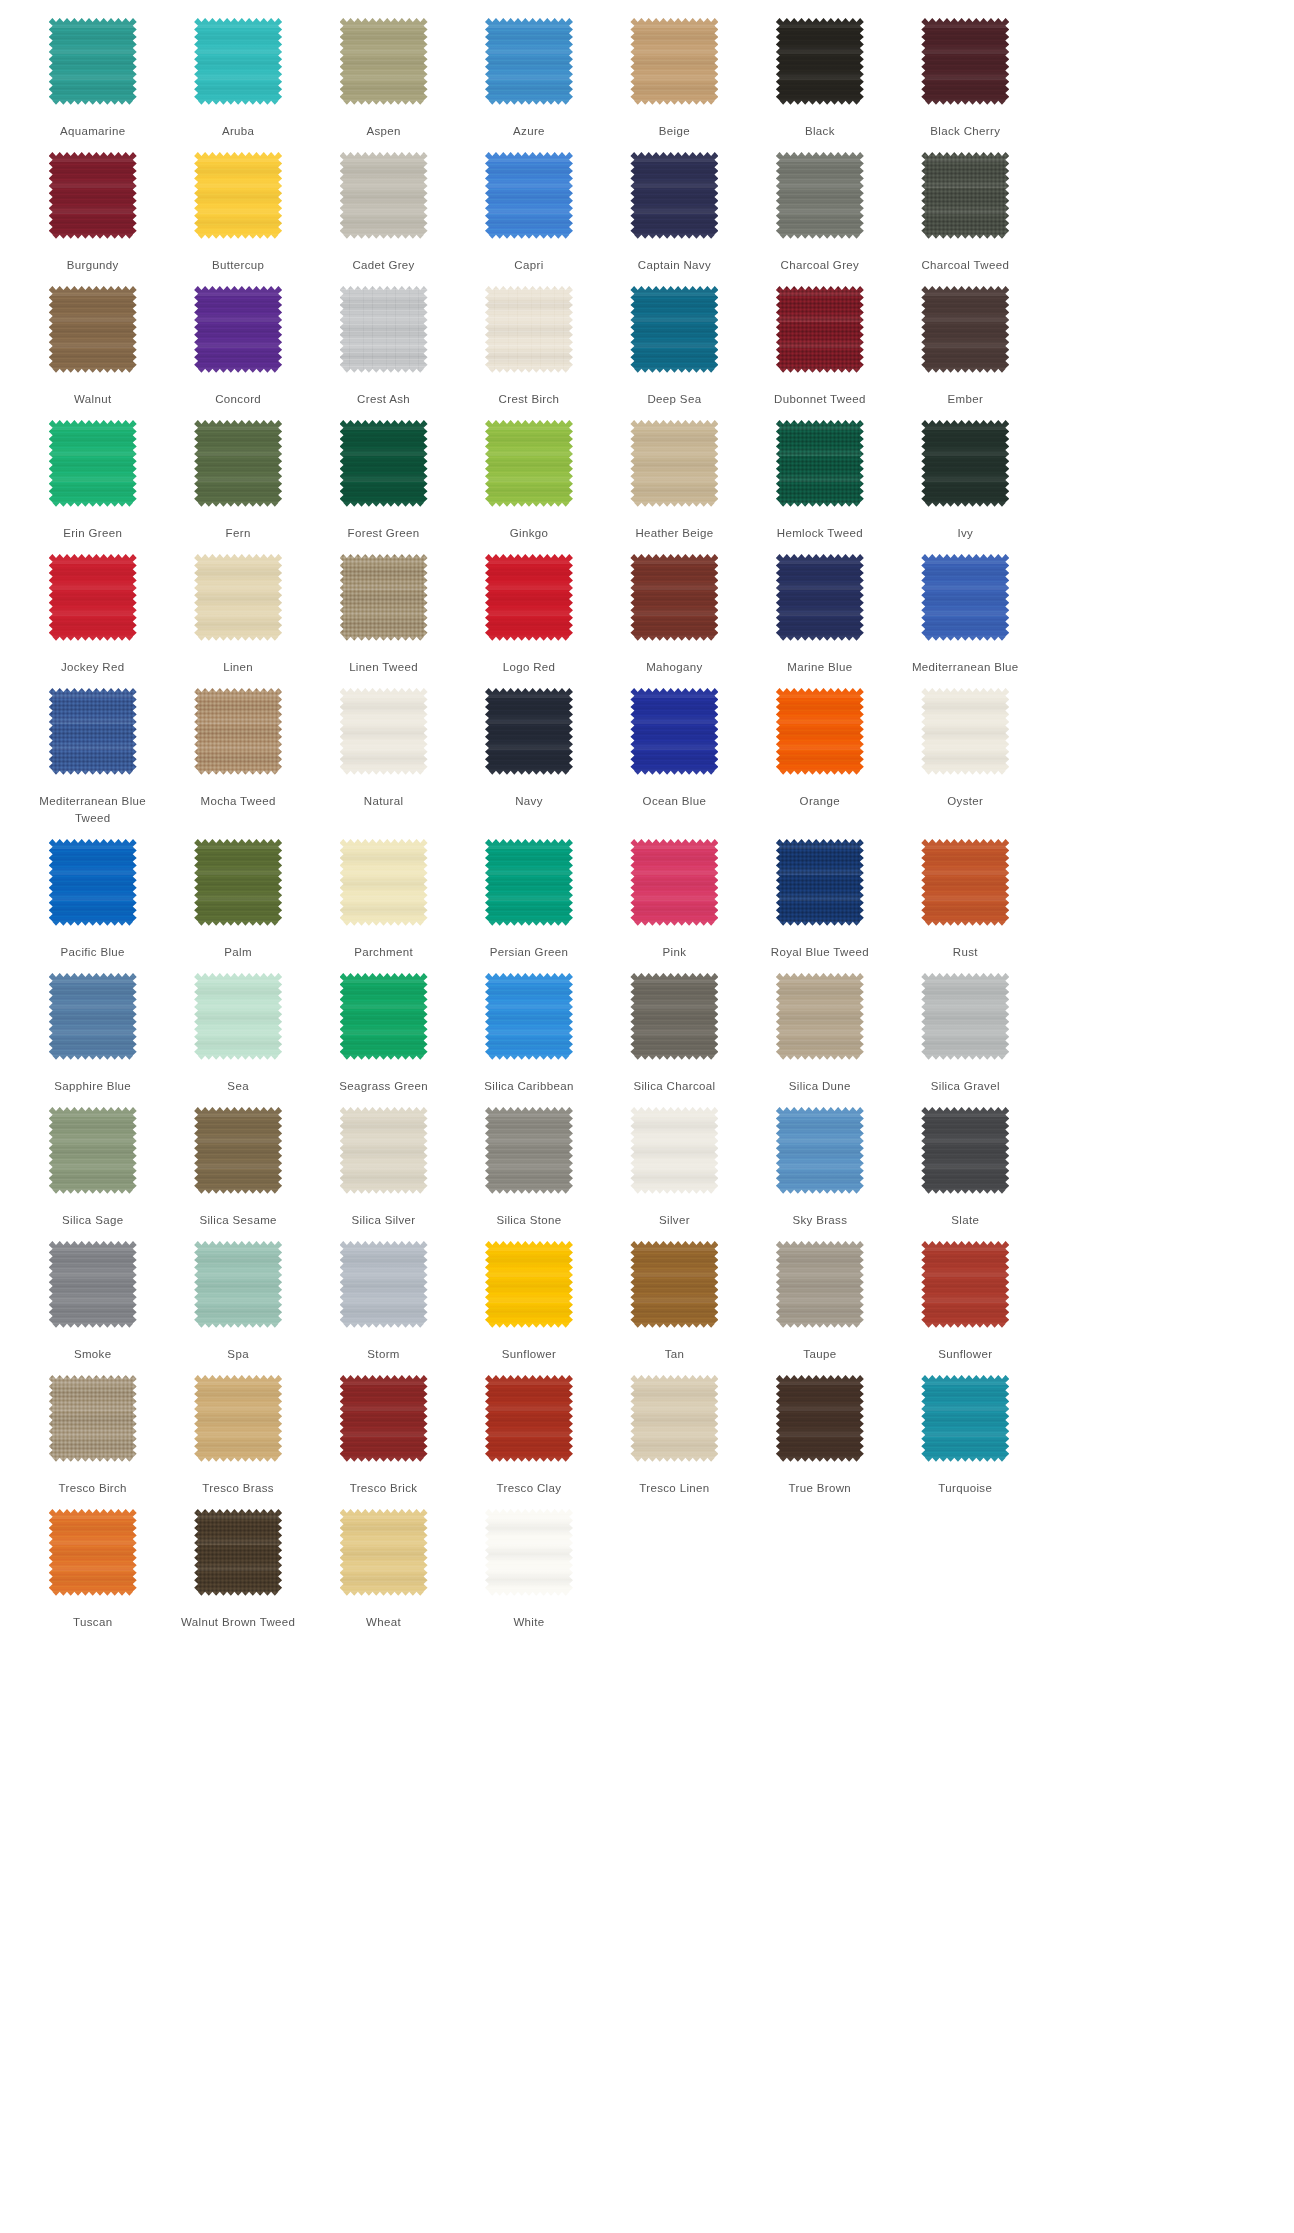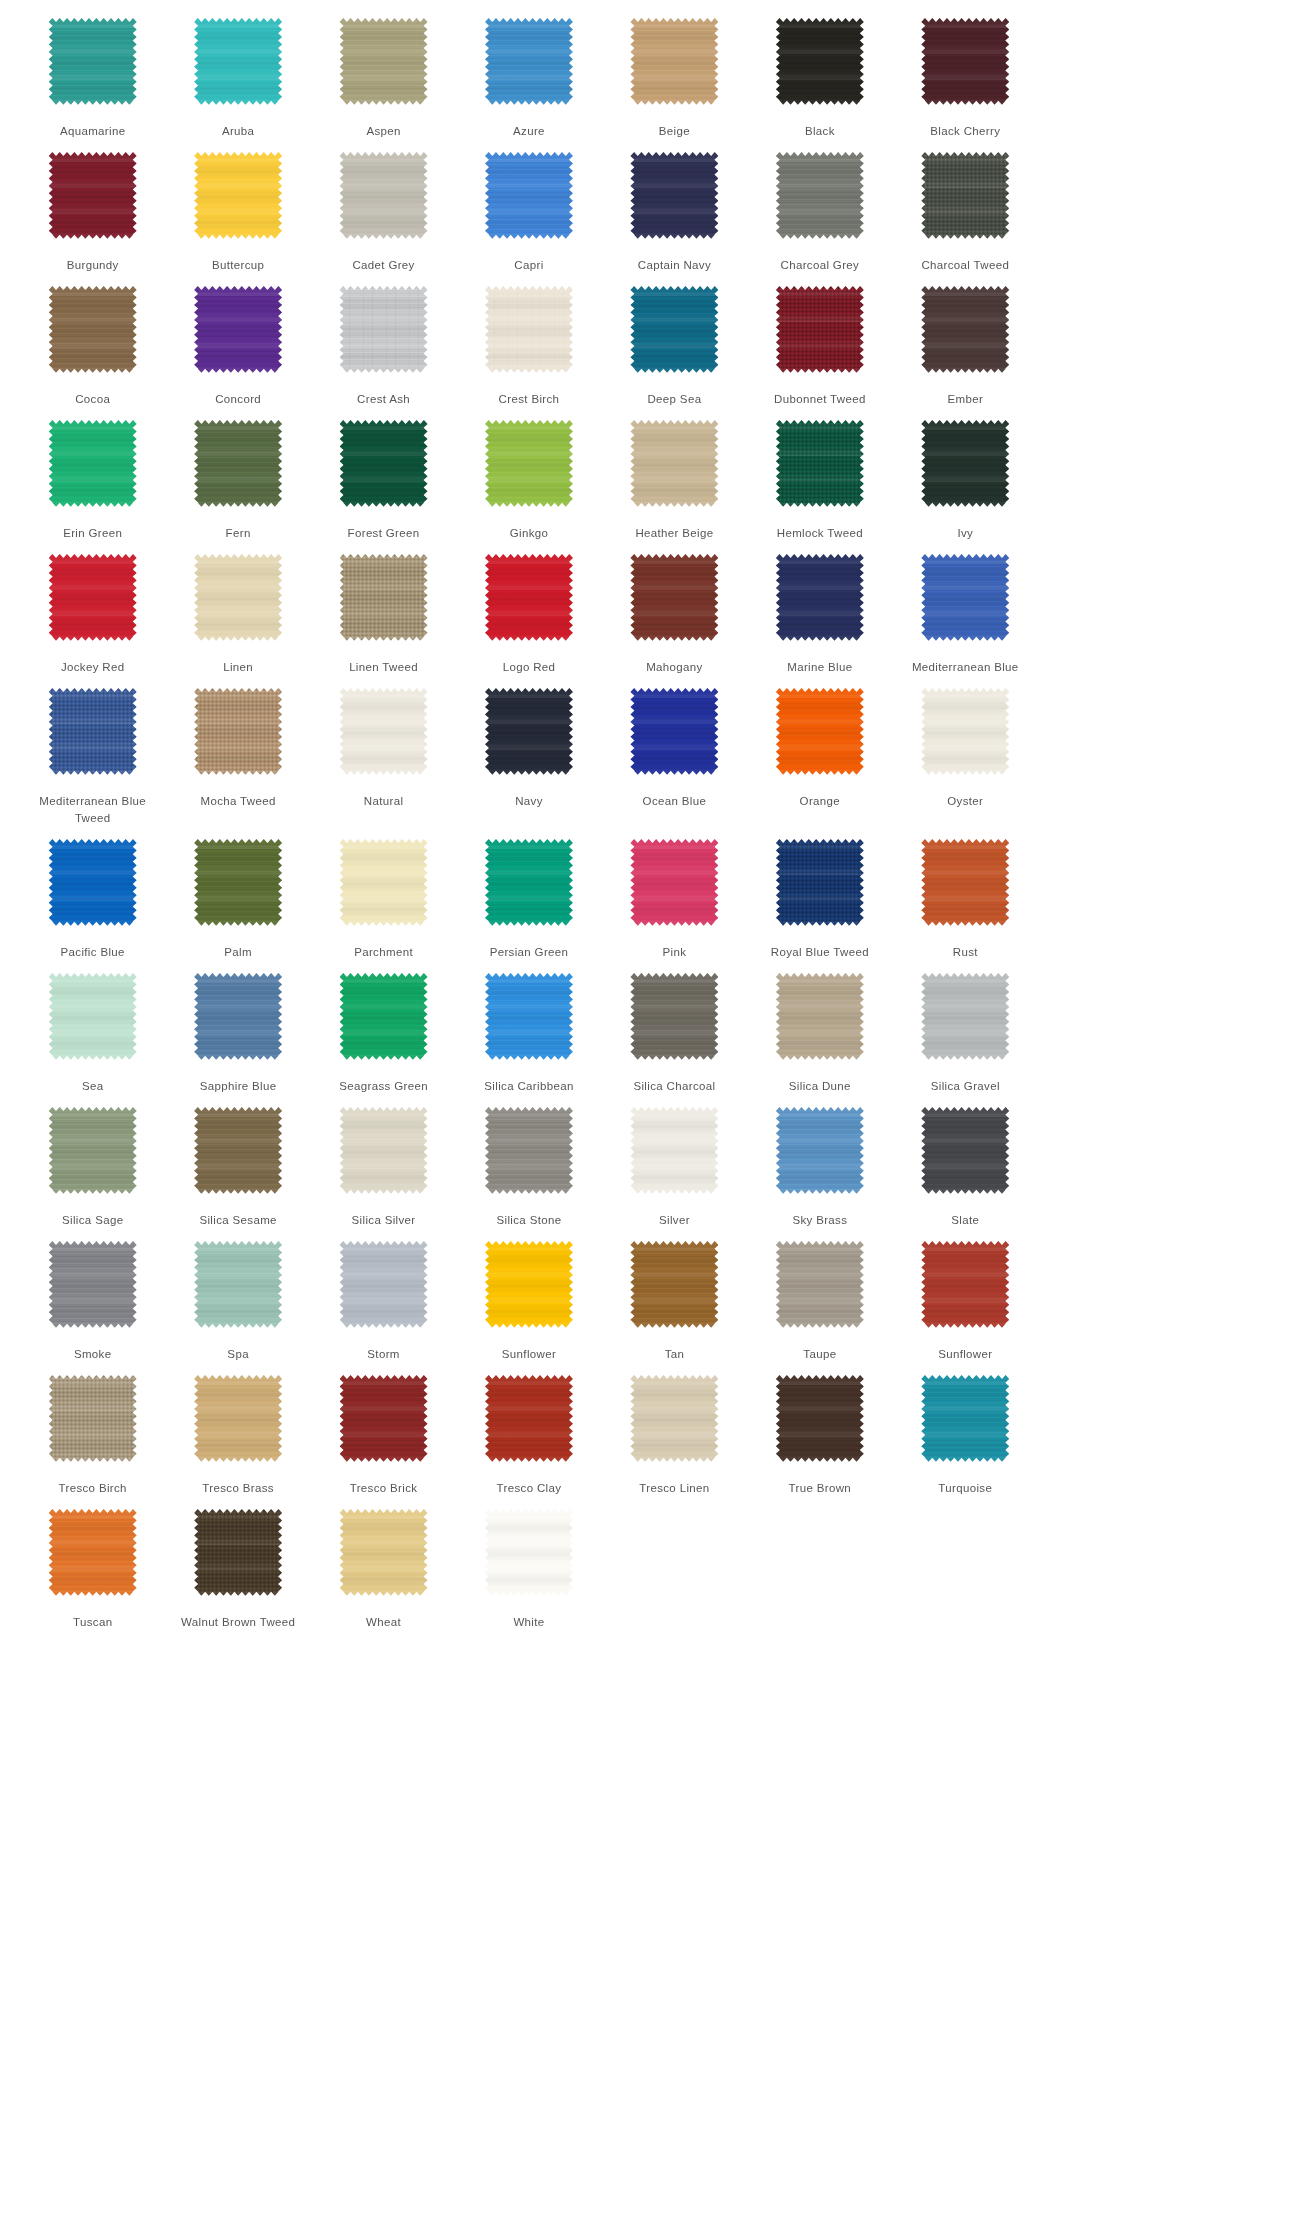--- a/index.html
+++ b/index.html
@@ -299,21 +299,21 @@
         <div class="chip-weave"></div>
       </div>
       <div class="swatch-label">Charcoal Tweed</div>
     </div>
     <div class="swatch-cell">
       <div class="swatch-chip">
         <div class="chip-base" style="background-color: rgb(133, 105, 74);"></div>
         <div class="chip-sheen"></div>
         <div class="chip-weave"></div>
       </div>
-      <div class="swatch-label">Cocoa</div>
+      <div class="swatch-label">Walnut</div>
     </div>
     <div class="swatch-cell">
       <div class="swatch-chip">
         <div class="chip-base" style="background-color: rgb(91, 44, 143);"></div>
         <div class="chip-sheen"></div>
         <div class="chip-weave"></div>
       </div>
       <div class="swatch-label">Concord</div>
     </div>
     <div class="swatch-cell">
@@ -575,33 +575,33 @@
     <div class="swatch-cell">
       <div class="swatch-chip">
         <div class="chip-base" style="background-color: rgb(194, 85, 42);"></div>
         <div class="chip-sheen"></div>
         <div class="chip-weave"></div>
       </div>
       <div class="swatch-label">Rust</div>
     </div>
     <div class="swatch-cell">
       <div class="swatch-chip">
+        <div class="chip-base" style="background-color: rgb(85, 125, 165);"></div>
+        <div class="chip-sheen"></div>
+        <div class="chip-weave"></div>
+      </div>
+      <div class="swatch-label">Sapphire Blue</div>
+    </div>
+    <div class="swatch-cell">
+      <div class="swatch-chip">
         <div class="chip-base" style="background-color: rgb(192, 227, 208);"></div>
         <div class="chip-sheen"></div>
         <div class="chip-weave"></div>
       </div>
       <div class="swatch-label">Sea</div>
-    </div>
-    <div class="swatch-cell">
-      <div class="swatch-chip">
-        <div class="chip-base" style="background-color: rgb(85, 125, 165);"></div>
-        <div class="chip-sheen"></div>
-        <div class="chip-weave"></div>
-      </div>
-      <div class="swatch-label">Sapphire Blue</div>
     </div>
     <div class="swatch-cell">
       <div class="swatch-chip">
         <div class="chip-base" style="background-color: rgb(18, 166, 100);"></div>
         <div class="chip-sheen"></div>
         <div class="chip-weave"></div>
       </div>
       <div class="swatch-label">Seagrass Green</div>
     </div>
     <div class="swatch-cell">

